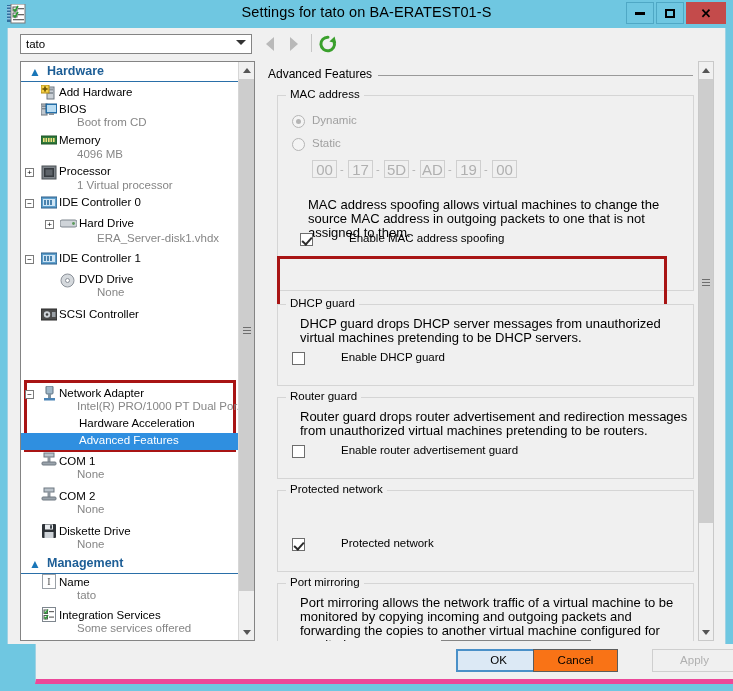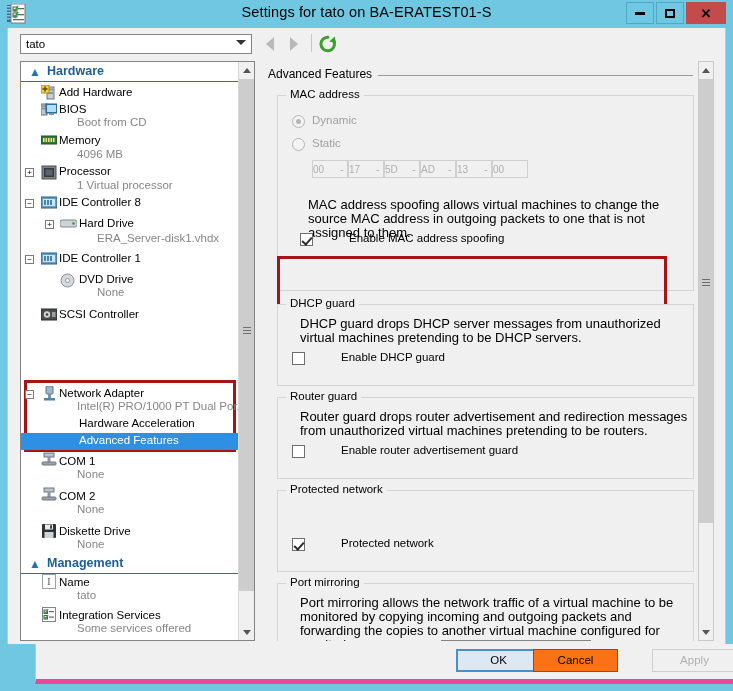--- a/index.html
+++ b/index.html
@@ -153,23 +153,23 @@
     background: #f0f0f0; padding: 0 4px; color: #000; font-size: 11.5px;
   }
   .desc { position: absolute; color: #000; line-height: 14px; font-size: 13px; margin-left: 8px; }
 
   .radio { position: absolute; width: 13px; height: 13px; border-radius: 50%;
            border: 1px solid #b5b5b5; background: #f4f4f4; }
   .radio.on::after { content:''; position:absolute; left:3px; top:3px; width:5px; height:5px; border-radius:50%; background:#b5b5b5; }
   .rlabel { position: absolute; color: #a0a0a0; }
 
   .octet {
-    position: absolute; width: 36px; height: 18px;
+    position: absolute; width: 25px; height: 18px;
     border: 1px solid #cfcfcf; background: #f0f0f0;
-    color: #b0b0b0; font-size: 10px; line-height: 17px;
+    color: #b0b0b0; font-size: 15px; text-align: center; line-height: 17px;
   }
   .dash { position: absolute; color: #b0b0b0; font-size: 11px; }
 
   .cbox { position: absolute; width: 13px; height: 13px; border: 1px solid #6d6d6d; background: #fff; }
   .cbox.checked::after {
     content: '';
     position: absolute; left: 3px; top: 1px;
     width: 4px; height: 8px;
     border: solid #2b2b2b; border-width: 0 2px 2px 0;
     transform: rotate(42deg);
@@ -333,21 +333,21 @@
           <svg width="16" height="15" viewBox="0 0 16 15">
             <rect x="1" y="1" width="14" height="13" fill="#7f858b" stroke="#4b5055"></rect>
             <rect x="3" y="3" width="10" height="9" fill="#353a3f"></rect>
             <rect x="4.5" y="4.5" width="7" height="6" fill="#5d6369"></rect>
           </svg>
         </span>
         <span class="sub" style="left:56px; top:117px">1 Virtual processor</span>
 
         <div class="expander" style="left:4px; top:137px">−</div>
         <div class="node" style="left:38px; top:133px">
-          <span class="lbl">IDE Controller 8</span>
+          <span class="lbl">IDE Controller 0</span>
         </div>
         <span class="tico" style="left:20px; top:134px">
           <svg width="16" height="14" viewBox="0 0 16 14">
             <rect x="0" y="1" width="16" height="11" fill="#5d9ecb" stroke="#2c5f8a"></rect>
             <rect x="2" y="3" width="12" height="7" fill="#cfe5f5"></rect>
             <g fill="#4a82ad">
                 <rect x="3" y="4" width="2" height="5"></rect>
                 <rect x="6" y="4" width="2" height="5"></rect>
                 <rect x="9" y="4" width="2" height="5"></rect>
               </g>
@@ -545,21 +545,21 @@
         <span class="rlabel" style="left:34px; top:41px">Static</span>
 
         <div class="octet" style="left:34px;  top:64px">00</div>
         <span class="dash" style="left:62px;  top:67px">-</span>
         <div class="octet" style="left:70px;  top:64px">17</div>
         <span class="dash" style="left:98px;  top:67px">-</span>
         <div class="octet" style="left:106px; top:64px">5D</div>
         <span class="dash" style="left:134px; top:67px">-</span>
         <div class="octet" style="left:142px; top:64px">AD</div>
         <span class="dash" style="left:170px; top:67px">-</span>
-        <div class="octet" style="left:178px; top:64px">13</div>
+        <div class="octet" style="left:178px; top:64px">19</div>
         <span class="dash" style="left:206px; top:67px">-</span>
         <div class="octet" style="left:214px; top:64px">00</div>
 
         <div class="desc" style="left:22px; top:102px; width:368px">MAC address spoofing allows virtual machines to change the source MAC address in outgoing packets to one that is not assigned to them.</div>
         <div class="cbox checked" style="left:22px; top:137px"></div>
         <span class="clabel" style="left:43px; top:136px">Enable MAC address spoofing</span>
       </div>
       <div id="red-box-mac"></div>
 
       <div class="gbox" style="top:336px; height:82px">

